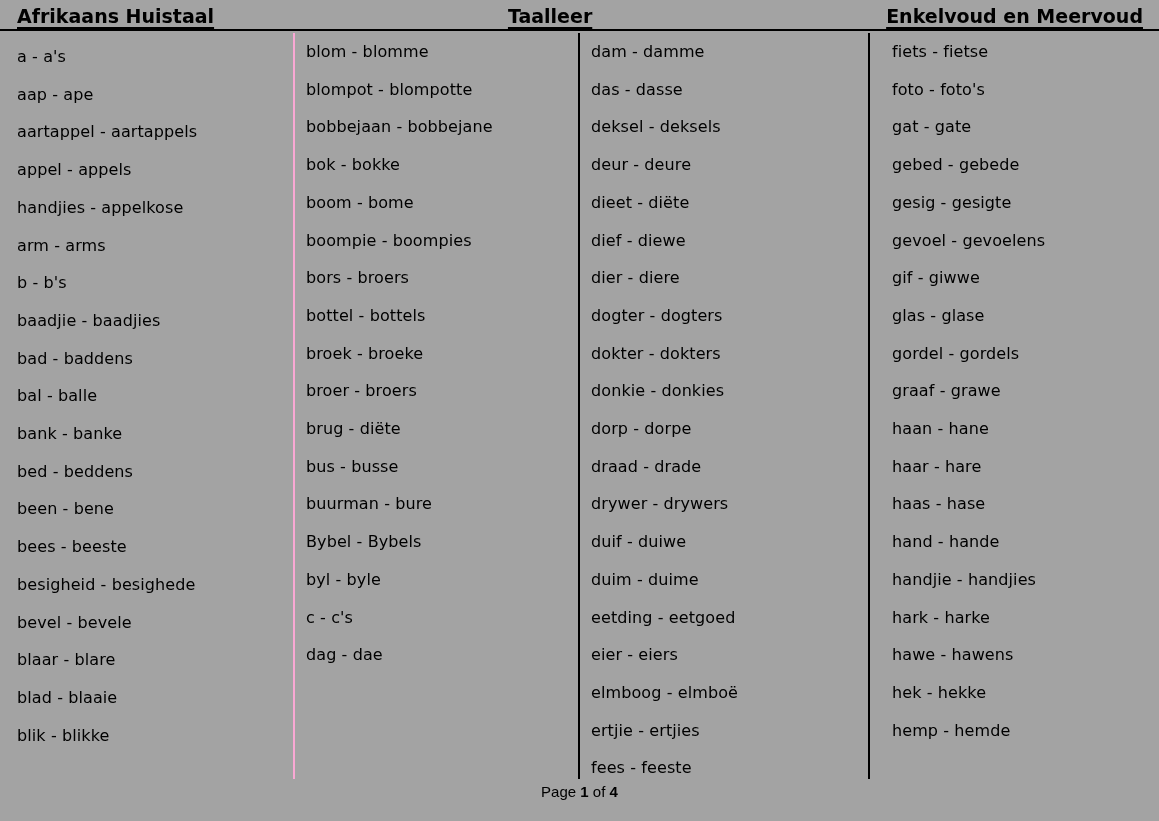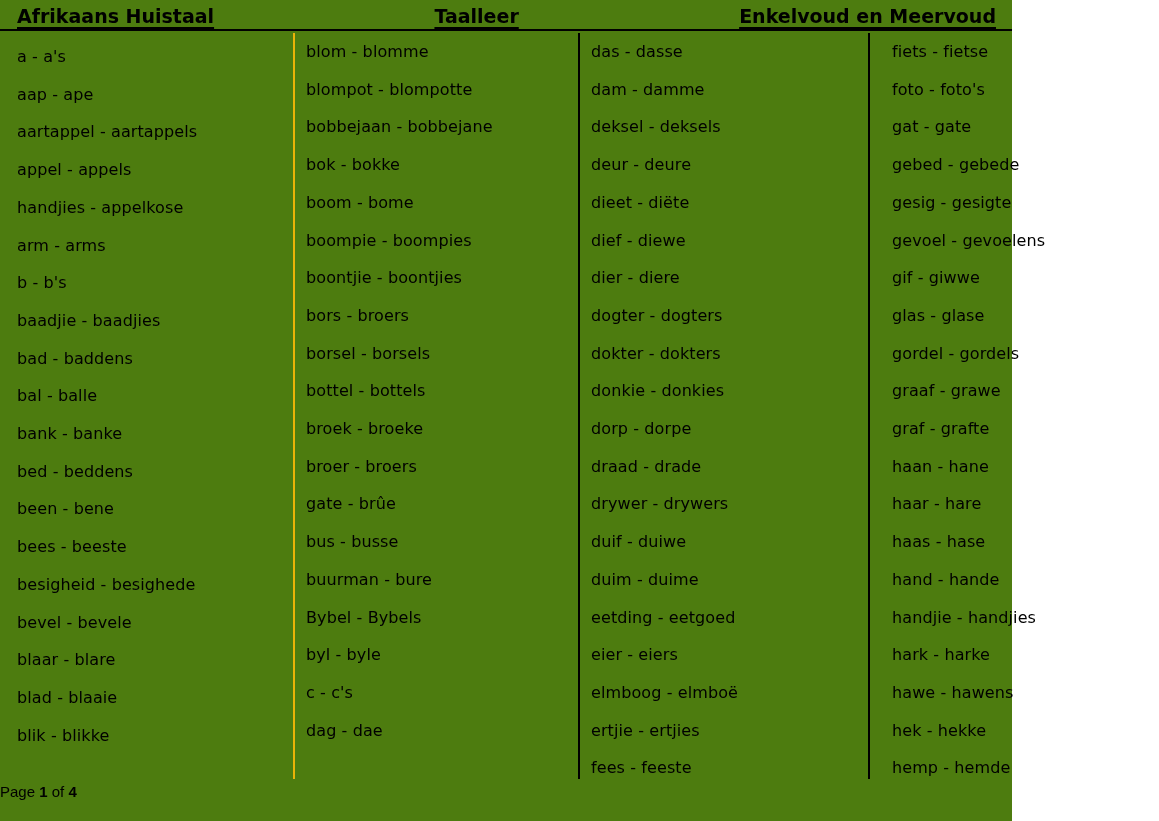--- a/index.html
+++ b/index.html
@@ -5,22 +5,22 @@
   * { margin: 0; padding: 0; box-sizing: border-box; }
   html, body { background: #ffffff; }
   body {
     width: 1159px; height: 821px;
     font-family: "DejaVu Sans", sans-serif;
     color: #000000;
     overflow: hidden;
   }
   .page {
     position: relative;
-    width: 1012px; height: 821px;
-    background: #4d7c0f;
+    width: 1159px; height: 821px;
+    background: #a3a3a3;
   }
   .page-header {
     position: absolute;
     top: 0; left: 0; right: 0;
     height: 31px;
     border-bottom: 2px solid #000;
     display: flex;
     justify-content: space-between;
     align-items: flex-end;
     padding: 0 16px 2px 17px;
@@ -40,26 +40,27 @@
     width: 1159px; height: 746px;
     display: flex;
   }
   .col {
     font-size: 16px;
     line-height: 37.7px;
     letter-spacing: 0.1px;
   }
   .col .entry { white-space: nowrap; }
   .col1 { width: 293px; padding: 5px 6px 0 17px; }
-  .col2 { width: 285px; border-left: 2px solid #eab308; padding: 0 6px 0 11px; }
+  .col2 { width: 285px; border-left: 2px solid #f9a8d4; padding: 0 6px 0 11px; }
   .col3 { width: 290px; border-left: 2px solid #000; padding: 0 6px 0 11px; }
   .col4 { flex: 1;      border-left: 2px solid #000; padding: 0 6px 0 22px; }
   .page-footer {
     position: absolute;
     top: 782px; left: 0; right: 0;
+    text-align: center;
     font-family: "Liberation Sans", sans-serif;
     font-size: 15px;
     line-height: 20px;
   }
   .page-footer b { font-weight: bold; }
 </style>
 </head>
 <body>
 
 <div class="page">
@@ -92,37 +93,35 @@
         <div class="entry">blad - blaaie</div>
         <div class="entry">blik - blikke</div>
       </div>
     <div class="col col2">
         <div class="entry">blom - blomme</div>
         <div class="entry">blompot - blompotte</div>
         <div class="entry">bobbejaan - bobbejane</div>
         <div class="entry">bok - bokke</div>
         <div class="entry">boom - bome</div>
         <div class="entry">boompie - boompies</div>
-        <div class="entry">boontjie - boontjies</div>
         <div class="entry">bors - broers</div>
-        <div class="entry">borsel - borsels</div>
         <div class="entry">bottel - bottels</div>
         <div class="entry">broek - broeke</div>
         <div class="entry">broer - broers</div>
-        <div class="entry">gate - brûe</div>
+        <div class="entry">brug - diëte</div>
         <div class="entry">bus - busse</div>
         <div class="entry">buurman - bure</div>
         <div class="entry">Bybel - Bybels</div>
         <div class="entry">byl - byle</div>
         <div class="entry">c - c's</div>
         <div class="entry">dag - dae</div>
       </div>
     <div class="col col3">
+        <div class="entry">dam - damme</div>
         <div class="entry">das - dasse</div>
-        <div class="entry">dam - damme</div>
         <div class="entry">deksel - deksels</div>
         <div class="entry">deur - deure</div>
         <div class="entry">dieet - diëte</div>
         <div class="entry">dief - diewe</div>
         <div class="entry">dier - diere</div>
         <div class="entry">dogter - dogters</div>
         <div class="entry">dokter - dokters</div>
         <div class="entry">donkie - donkies</div>
         <div class="entry">dorp - dorpe</div>
         <div class="entry">draad - drade</div>
@@ -139,21 +138,20 @@
         <div class="entry">fiets - fietse</div>
         <div class="entry">foto - foto's</div>
         <div class="entry">gat - gate</div>
         <div class="entry">gebed - gebede</div>
         <div class="entry">gesig - gesigte</div>
         <div class="entry">gevoel - gevoelens</div>
         <div class="entry">gif - giwwe</div>
         <div class="entry">glas - glase</div>
         <div class="entry">gordel - gordels</div>
         <div class="entry">graaf - grawe</div>
-        <div class="entry">graf - grafte</div>
         <div class="entry">haan - hane</div>
         <div class="entry">haar - hare</div>
         <div class="entry">haas - hase</div>
         <div class="entry">hand - hande</div>
         <div class="entry">handjie - handjies</div>
         <div class="entry">hark - harke</div>
         <div class="entry">hawe - hawens</div>
         <div class="entry">hek - hekke</div>
         <div class="entry">hemp - hemde</div>
       </div>

